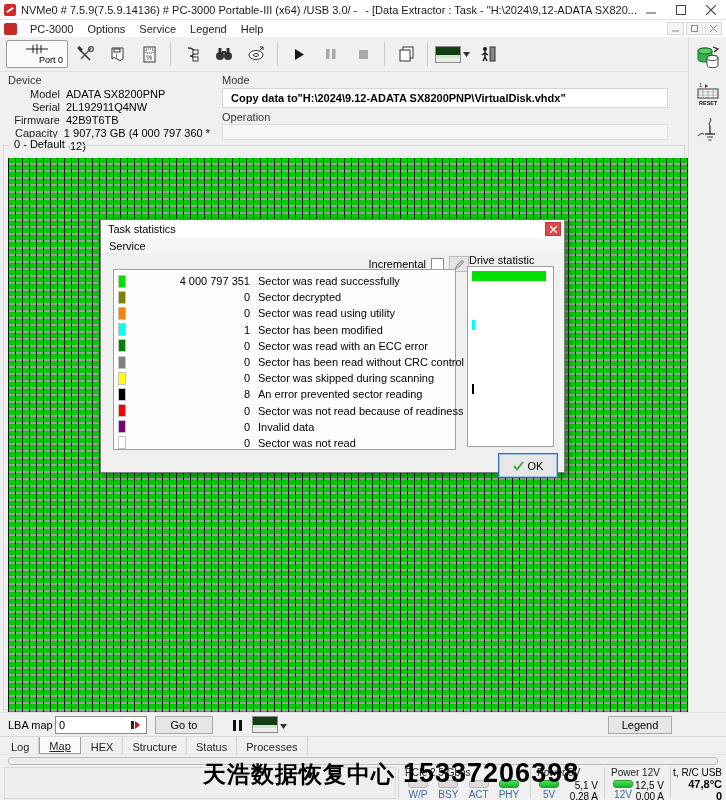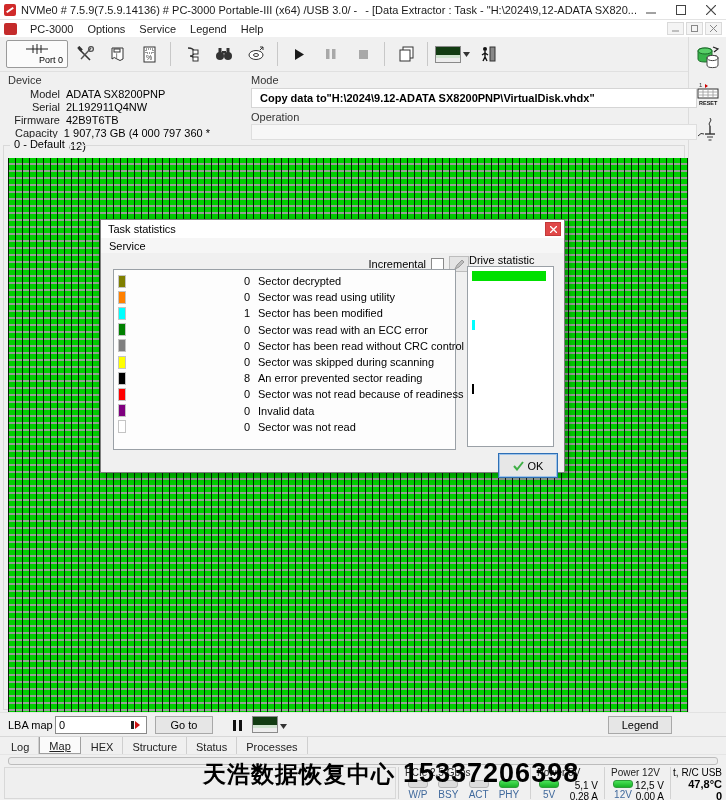--- a/index.html
+++ b/index.html
@@ -39,21 +39,21 @@
   .rail-btn { width:30px; height:30px; margin:6px auto 2px; display:flex; align-items:center; justify-content:center; }
 
   
   .info { position:absolute; left:0; top:72px; width:688px; height:66px; background:#f0f0f0; }
   .grp-lbl { color:#333; }
   .device { position:absolute; left:8px; top:2px; width:220px; }
   .dev-rows { margin-top:2px; }
   .dev-row { display:flex; height:13px; line-height:13px; }
   .dev-label { width:58px; text-align:right; padding-right:6px; color:#222; }
   .dev-value { color:#000; }
-  .modegrp { position:absolute; left:251px; top:2px; width:446px; }
+  .modegrp { position:absolute; left:222px; top:2px; width:446px; }
   .mode-box { margin-top:2px; height:20px; background:#fff; border:1px solid #d5d5d5; line-height:18px; padding-left:8px; font-weight:bold; white-space:nowrap; overflow:hidden; }
   .op-lbl { margin-top:3px; }
   .op-box { margin-top:1px; height:16px; background:#f7f7f7; border:1px solid #dedede; }
 
   
   .maparea { position:absolute; left:0; top:138px; width:688px; height:574px; }
   .map-group { position:absolute; left:3px; top:7px; right:3px; bottom:2px; border:1px solid #d9d9d9; }
   .map-label { position:absolute; left:10px; top:0px; background:#f0f0f0; padding:0 4px; z-index:2; }
   .map-grid { position:absolute; left:4px; top:12px; width:680px; height:558px;
     background-color:#00ce00;
@@ -391,20 +391,25 @@
       <span>Incremental</span>
       <span class="chk"></span>
       <span class="pencil-btn">
           <svg width="11" height="11" viewBox="0 0 11 11">
             <path d="M1 10 L3 6 L8 1 L10 3 L5 8 Z" fill="#bdbdbd" stroke="#9a9a9a"></path>
           </svg>
         </span>
     </div>
     <div class="stats-panel">
 
+    <div class="stat-row">
+          <span class="chip" style="background: rgb(0, 224, 0);"></span>
+          <span class="stat-val">4 000 797 351</span>
+          <span class="stat-label">Sector was read successfully</span>
+        </div>
         <div class="stat-row">
           <span class="chip" style="background: rgb(127, 127, 0);"></span>
           <span class="stat-val">0</span>
           <span class="stat-label">Sector decrypted</span>
         </div>
         <div class="stat-row">
           <span class="chip" style="background: rgb(255, 128, 0);"></span>
           <span class="stat-val">0</span>
           <span class="stat-label">Sector was read using utility</span>
         </div>

